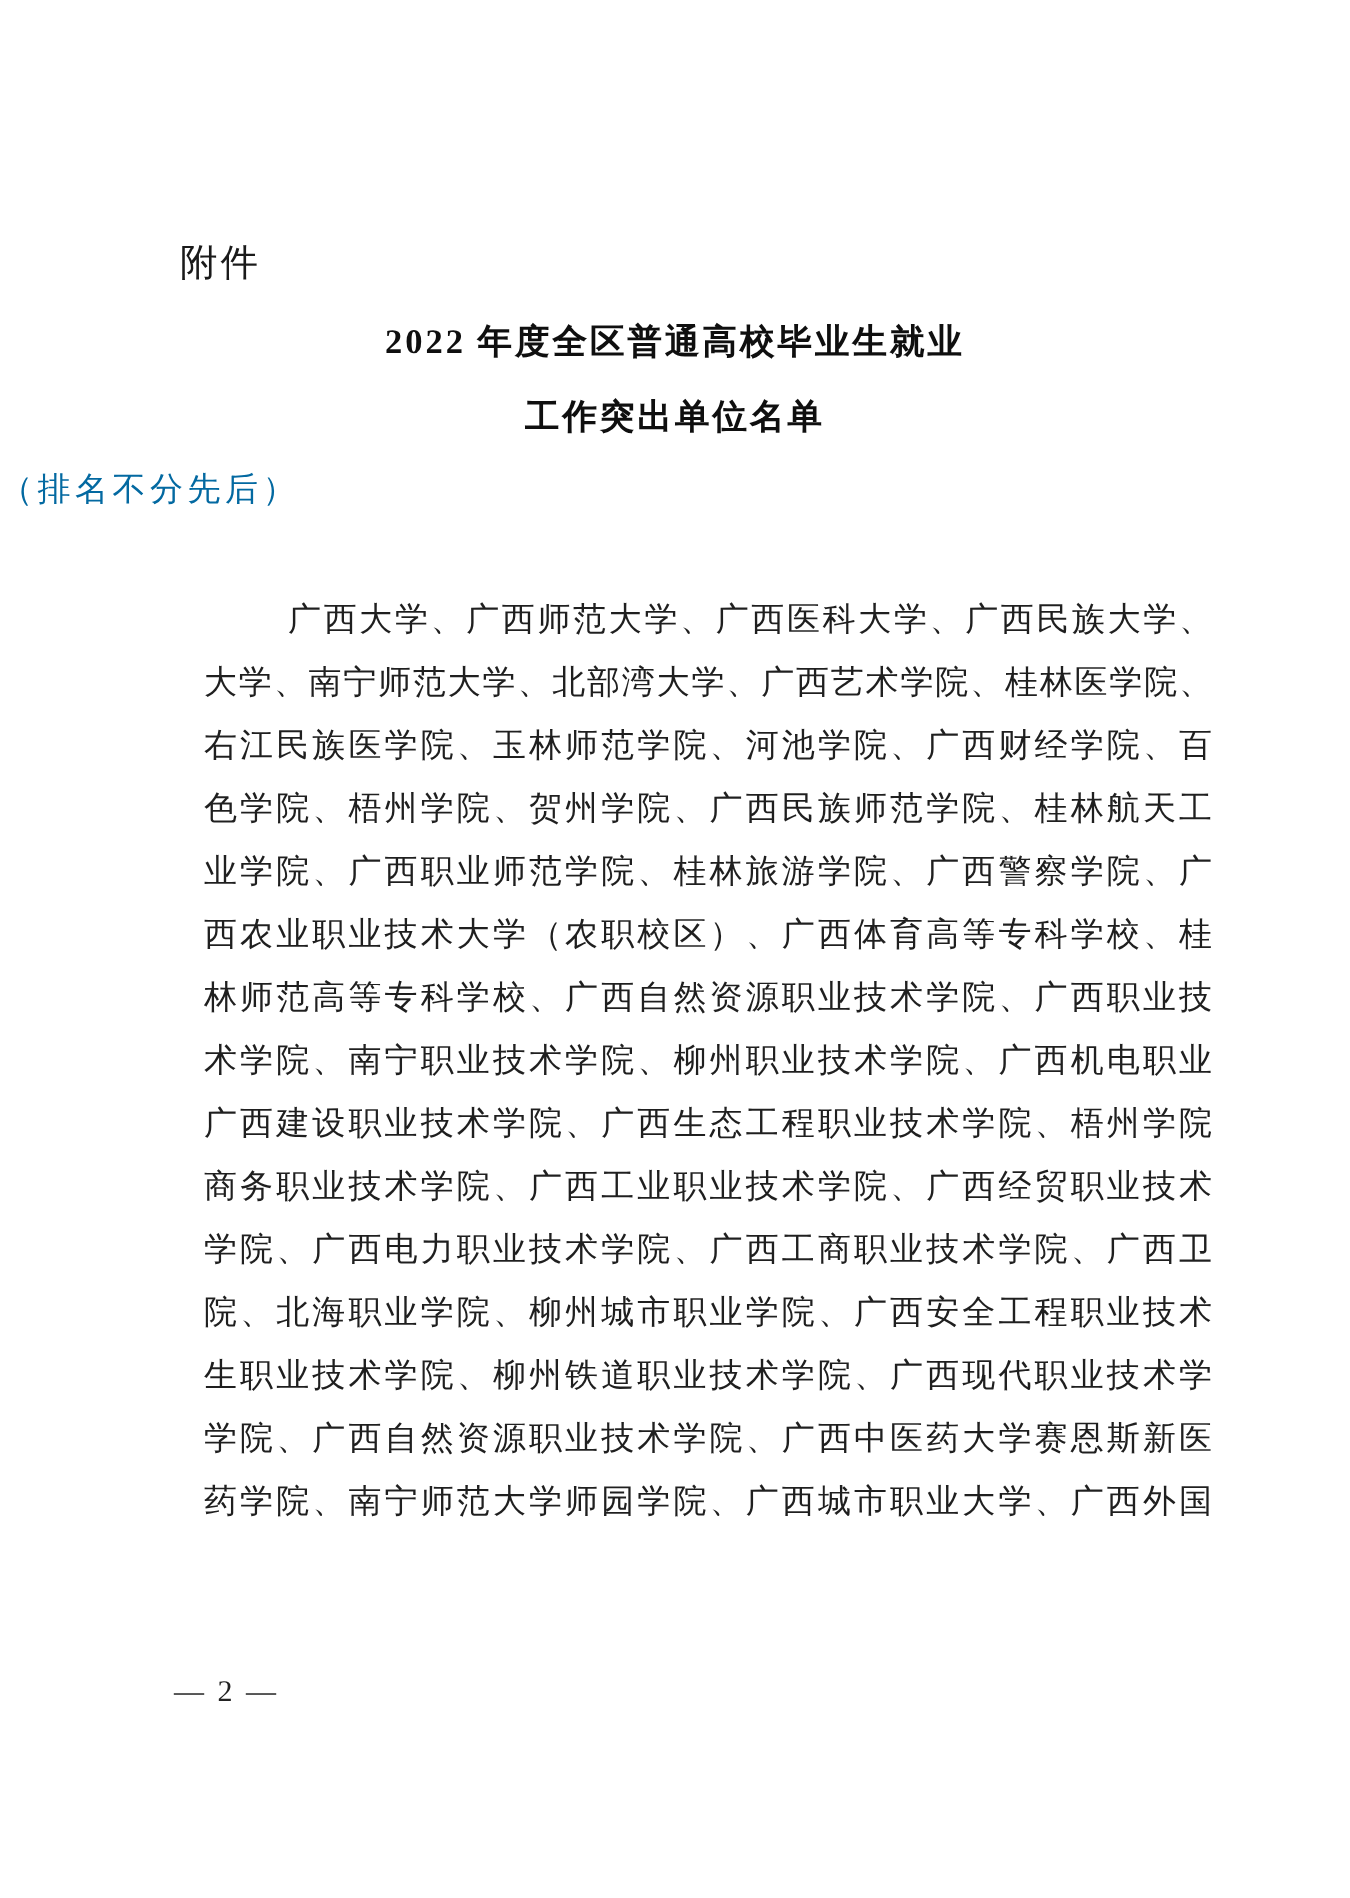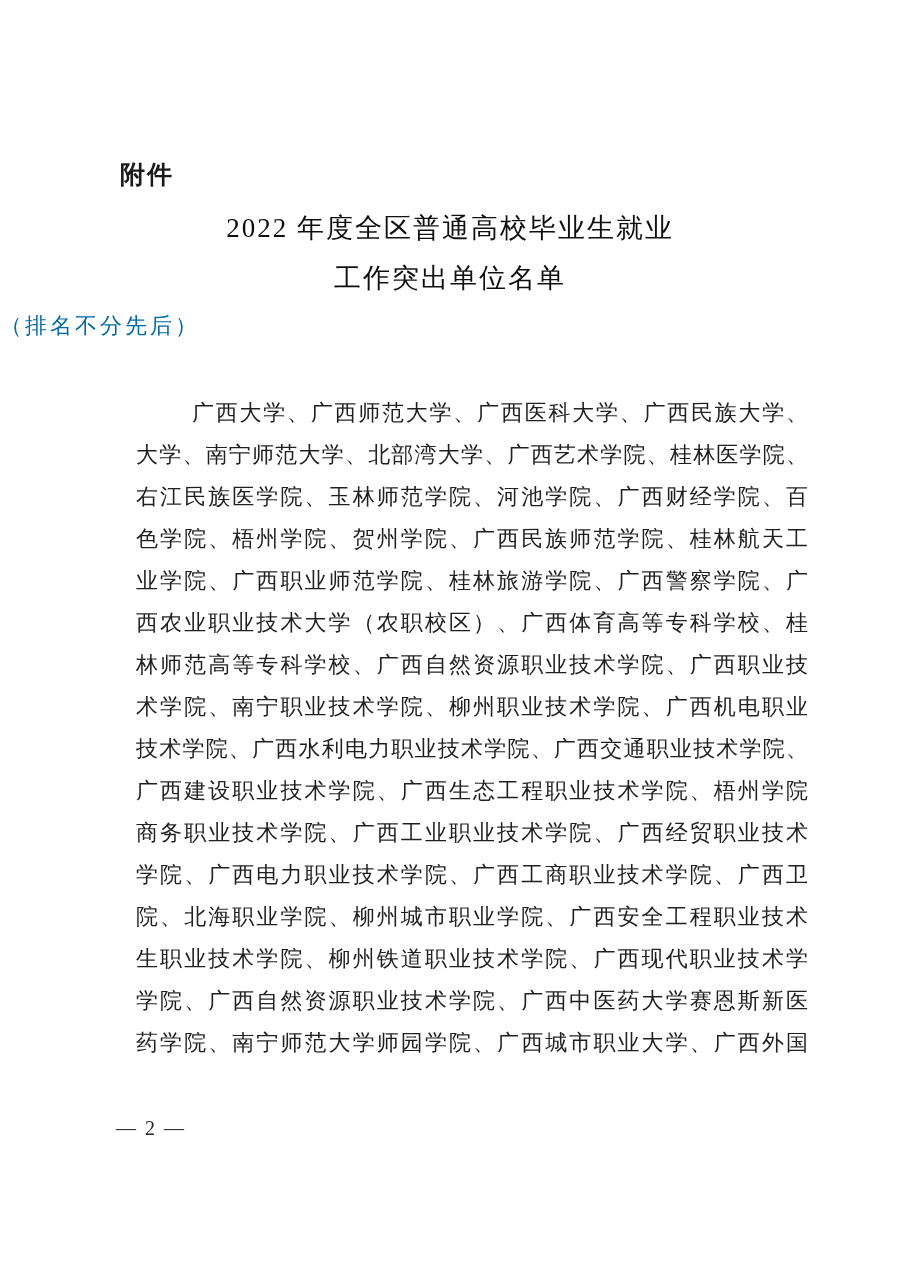--- a/index.html
+++ b/index.html
@@ -16,35 +16,35 @@
     height: 1265px;
     background: #ffffff;
     color: #1d1d1d;
     font-family: "Liberation Serif", "DejaVu Serif", serif;
   }
   .attachment-label {
     position: absolute;
     left: 120px;
     top: 158px;
     font-size: 25px;
-    font-weight: bold;
+    font-weight: normal;
     font-family: "Liberation Sans", "DejaVu Sans", sans-serif;
     color: #1a1a1a;
     letter-spacing: 2px;
   }
   .doc-title {
     position: absolute;
     left: 0;
     right: 0;
     top: 203px;
     margin: 0;
     text-align: center;
-    font-size: 27px;
+    font-size: 23px;
     line-height: 50px;
-    font-weight: normal;
+    font-weight: bold;
     color: #0f0f0f;
     letter-spacing: 2px;
     font-family: "Liberation Serif", "DejaVu Serif", serif;
   }
   .doc-subtitle {
     position: absolute;
     left: 0;
     right: 0;
     top: 311px;
     text-align: left;
@@ -97,21 +97,20 @@
 
   <div class="body-block">
       <div class="body-line first">广西大学、广西师范大学、广西医科大学、广西民族大学、</div>
       <div class="body-line">大学、南宁师范大学、北部湾大学、广西艺术学院、桂林医学院、</div>
       <div class="body-line">右江民族医学院、玉林师范学院、河池学院、广西财经学院、百</div>
       <div class="body-line">色学院、梧州学院、贺州学院、广西民族师范学院、桂林航天工</div>
       <div class="body-line">业学院、广西职业师范学院、桂林旅游学院、广西警察学院、广</div>
       <div class="body-line">西农业职业技术大学（农职校区）、广西体育高等专科学校、桂</div>
       <div class="body-line">林师范高等专科学校、广西自然资源职业技术学院、广西职业技</div>
       <div class="body-line">术学院、南宁职业技术学院、柳州职业技术学院、广西机电职业</div>
-      <div class="body-line">技术学院、广西水利电力职业技术学院、广西交通职业技术学院、</div>
       <div class="body-line">广西建设职业技术学院、广西生态工程职业技术学院、梧州学院</div>
       <div class="body-line">商务职业技术学院、广西工业职业技术学院、广西经贸职业技术</div>
       <div class="body-line">学院、广西电力职业技术学院、广西工商职业技术学院、广西卫</div>
       <div class="body-line">院、北海职业学院、柳州城市职业学院、广西安全工程职业技术</div>
       <div class="body-line">生职业技术学院、柳州铁道职业技术学院、广西现代职业技术学</div>
       <div class="body-line">学院、广西自然资源职业技术学院、广西中医药大学赛恩斯新医</div>
       <div class="body-line">药学院、南宁师范大学师园学院、广西城市职业大学、广西外国</div>
     </div>
 
   <div class="page-number">— 2 —</div>

